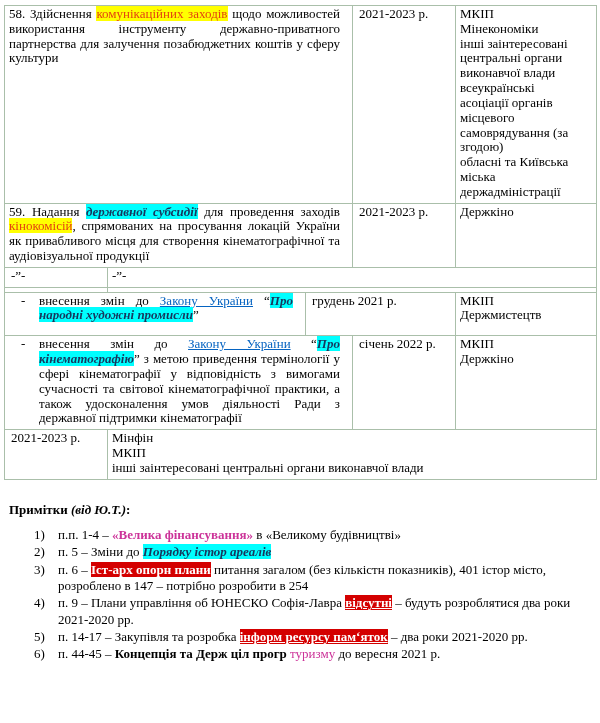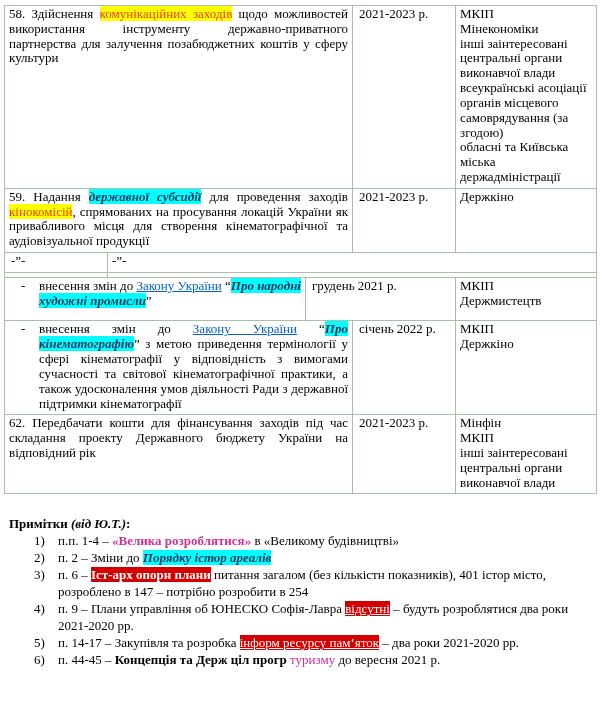--- a/index.html
+++ b/index.html
@@ -5,44 +5,44 @@
   html,body{margin:0;padding:0}
   body{
     width:600px;height:723px;overflow:hidden;background:#ffffff;
     font-family:"Liberation Serif","DejaVu Serif",serif;
     font-size:13px;color:#000;
   }
   .doc{padding:5px 3px 0 4px}
   
   .atable{border-top:1px solid var(--table_border);border-left:1px solid var(--table_border)}
   .trow{display:flex;align-items:stretch;border-bottom:1px solid var(--table_border)}
-  .cell{border-right:1px solid var(--table_border);padding:1px 4px 3px 4px;box-sizing:border-box;line-height:1.14}
+  .cell{border-right:1px solid var(--table_border);padding:1px 12px 3px 4px;box-sizing:border-box;line-height:1.14}
   .c-task{flex:0 0 348px;text-align:justify}
   .c-term{flex:0 0 103px;padding-left:6px}
   .c-exec{flex:1 1 auto}
   .kind-sub1 .c-task{flex-basis:301px}
   .kind-sub1 .c-term{flex-basis:150px}
   .c-task.sub{display:flex;padding-left:16px;text-align:justify}
   .c-task.sub .dash{flex:0 0 18px}
   .c-task.sub .subtext{flex:1 1 auto;text-align:justify}
   .kind-sub1 .c-task{padding-bottom:12px}
   .kind-row61 .c-task{padding-bottom:4px}
   
   .seg-hl-yellow-red{background:var(--highlight_yellow);color:var(--red_orange_text)}
   .seg-hl-cyan{background:var(--highlight_cyan);color:var(--dark_blue_text);font-weight:bold;font-style:italic}
   .seg-link{color:var(--link_blue);text-decoration:underline;cursor:pointer}
   .seg-magenta{color:var(--magenta_text)}
   .seg-magenta-bold{color:var(--magenta_text);font-weight:bold}
   .seg-bold{font-weight:bold}
   .seg-bold-italic{font-weight:bold;font-style:italic}
   .seg-hl-red{background:var(--highlight_red_bg);color:#ffffff;font-weight:bold}
-  .seg-hl-red-u{background:var(--highlight_red_bg);color:#ffffff;font-weight:normal;text-decoration:underline}
+  .seg-hl-red-u{background:var(--highlight_red_bg);color:#ffffff;font-weight:bold;text-decoration:underline}
   
   .notes{margin:22px 4px 0 5px}
-  .notes-heading{line-height:1.25}
+  .notes-heading{margin-bottom:9px;line-height:1.25}
   .note-row{display:flex;line-height:1.26;margin-bottom:1px}
   .note-num{flex:0 0 24px;margin-left:25px}
   .note-text{flex:1 1 auto;padding-right:2px}
 </style>
 </head>
 <body>
 
 <div class="doc">
   <div class="atable" id="atable">
       <div class="trow kind-main">
@@ -89,39 +89,38 @@
           <span class="dash">-</span>
           <div class="subtext"><span>внесення змін до </span><span class="seg-link">Закону України</span><span> “</span><span class="seg-hl-cyan">Про кінематографію</span><span>” з метою приведення термінології у сфері кінематографії у відповідність з вимогами сучасності та світової кінематографічної практики, а також удосконалення умов діяльності Ради з державної підтримки кінематографії</span></div>
         </div>
         <div class="cell c-term">січень 2022 р.</div>
         <div class="cell c-exec">
           <div>МКІП</div>
           <div>Держкіно</div>
         </div>
       </div>
       <div class="trow kind-main">
-        <div class="cell c-task"><span>62. Передбачати кошти для фінансування заходів під час складання проекту Державного бюджету України на відповідний рік</span></div>
         <div class="cell c-term">2021-2023 р.</div>
         <div class="cell c-exec">
           <div>Мінфін</div>
           <div>МКІП</div>
           <div>інші заінтересовані центральні органи виконавчої влади</div>
         </div>
       </div>
     </div>
   <div class="notes">
     <div class="notes-heading" id="notes-heading"><span class="seg-bold">Примітки </span><span class="seg-bold-italic">(від Ю.Т.)</span><span class="seg-bold">:</span></div>
     <div id="notes-list">
         <div class="note-row">
           <div class="note-num">1)</div>
-          <div class="note-text"><span>п.п. 1-4 – </span><span class="seg-magenta-bold">«Велика розроблятися»</span><span> в «Великому будівництві»</span></div>
+          <div class="note-text"><span>п.п. 1-4 – </span><span class="seg-magenta-bold">«Велика фінансування»</span><span> в «Великому будівництві»</span></div>
         </div>
         <div class="note-row">
           <div class="note-num">2)</div>
-          <div class="note-text"><span>п. 2 – Зміни до </span><span class="seg-hl-cyan">Порядку істор ареалів</span></div>
+          <div class="note-text"><span>п. 5 – Зміни до </span><span class="seg-hl-cyan">Порядку істор ареалів</span></div>
         </div>
         <div class="note-row">
           <div class="note-num">3)</div>
           <div class="note-text"><span>п. 6 – </span><span class="seg-hl-red">Іст-арх опорн плани</span><span> питання загалом (без кількістн показників), 401 істор місто, розроблено в 147 – потрібно розробити в 254</span></div>
         </div>
         <div class="note-row">
           <div class="note-num">4)</div>
           <div class="note-text"><span>п. 9 – Плани управління об ЮНЕСКО Софія-Лавра </span><span class="seg-hl-red-u">відсутні</span><span> – будуть розроблятися два роки 2021-2020 рр.</span></div>
         </div>
         <div class="note-row">

